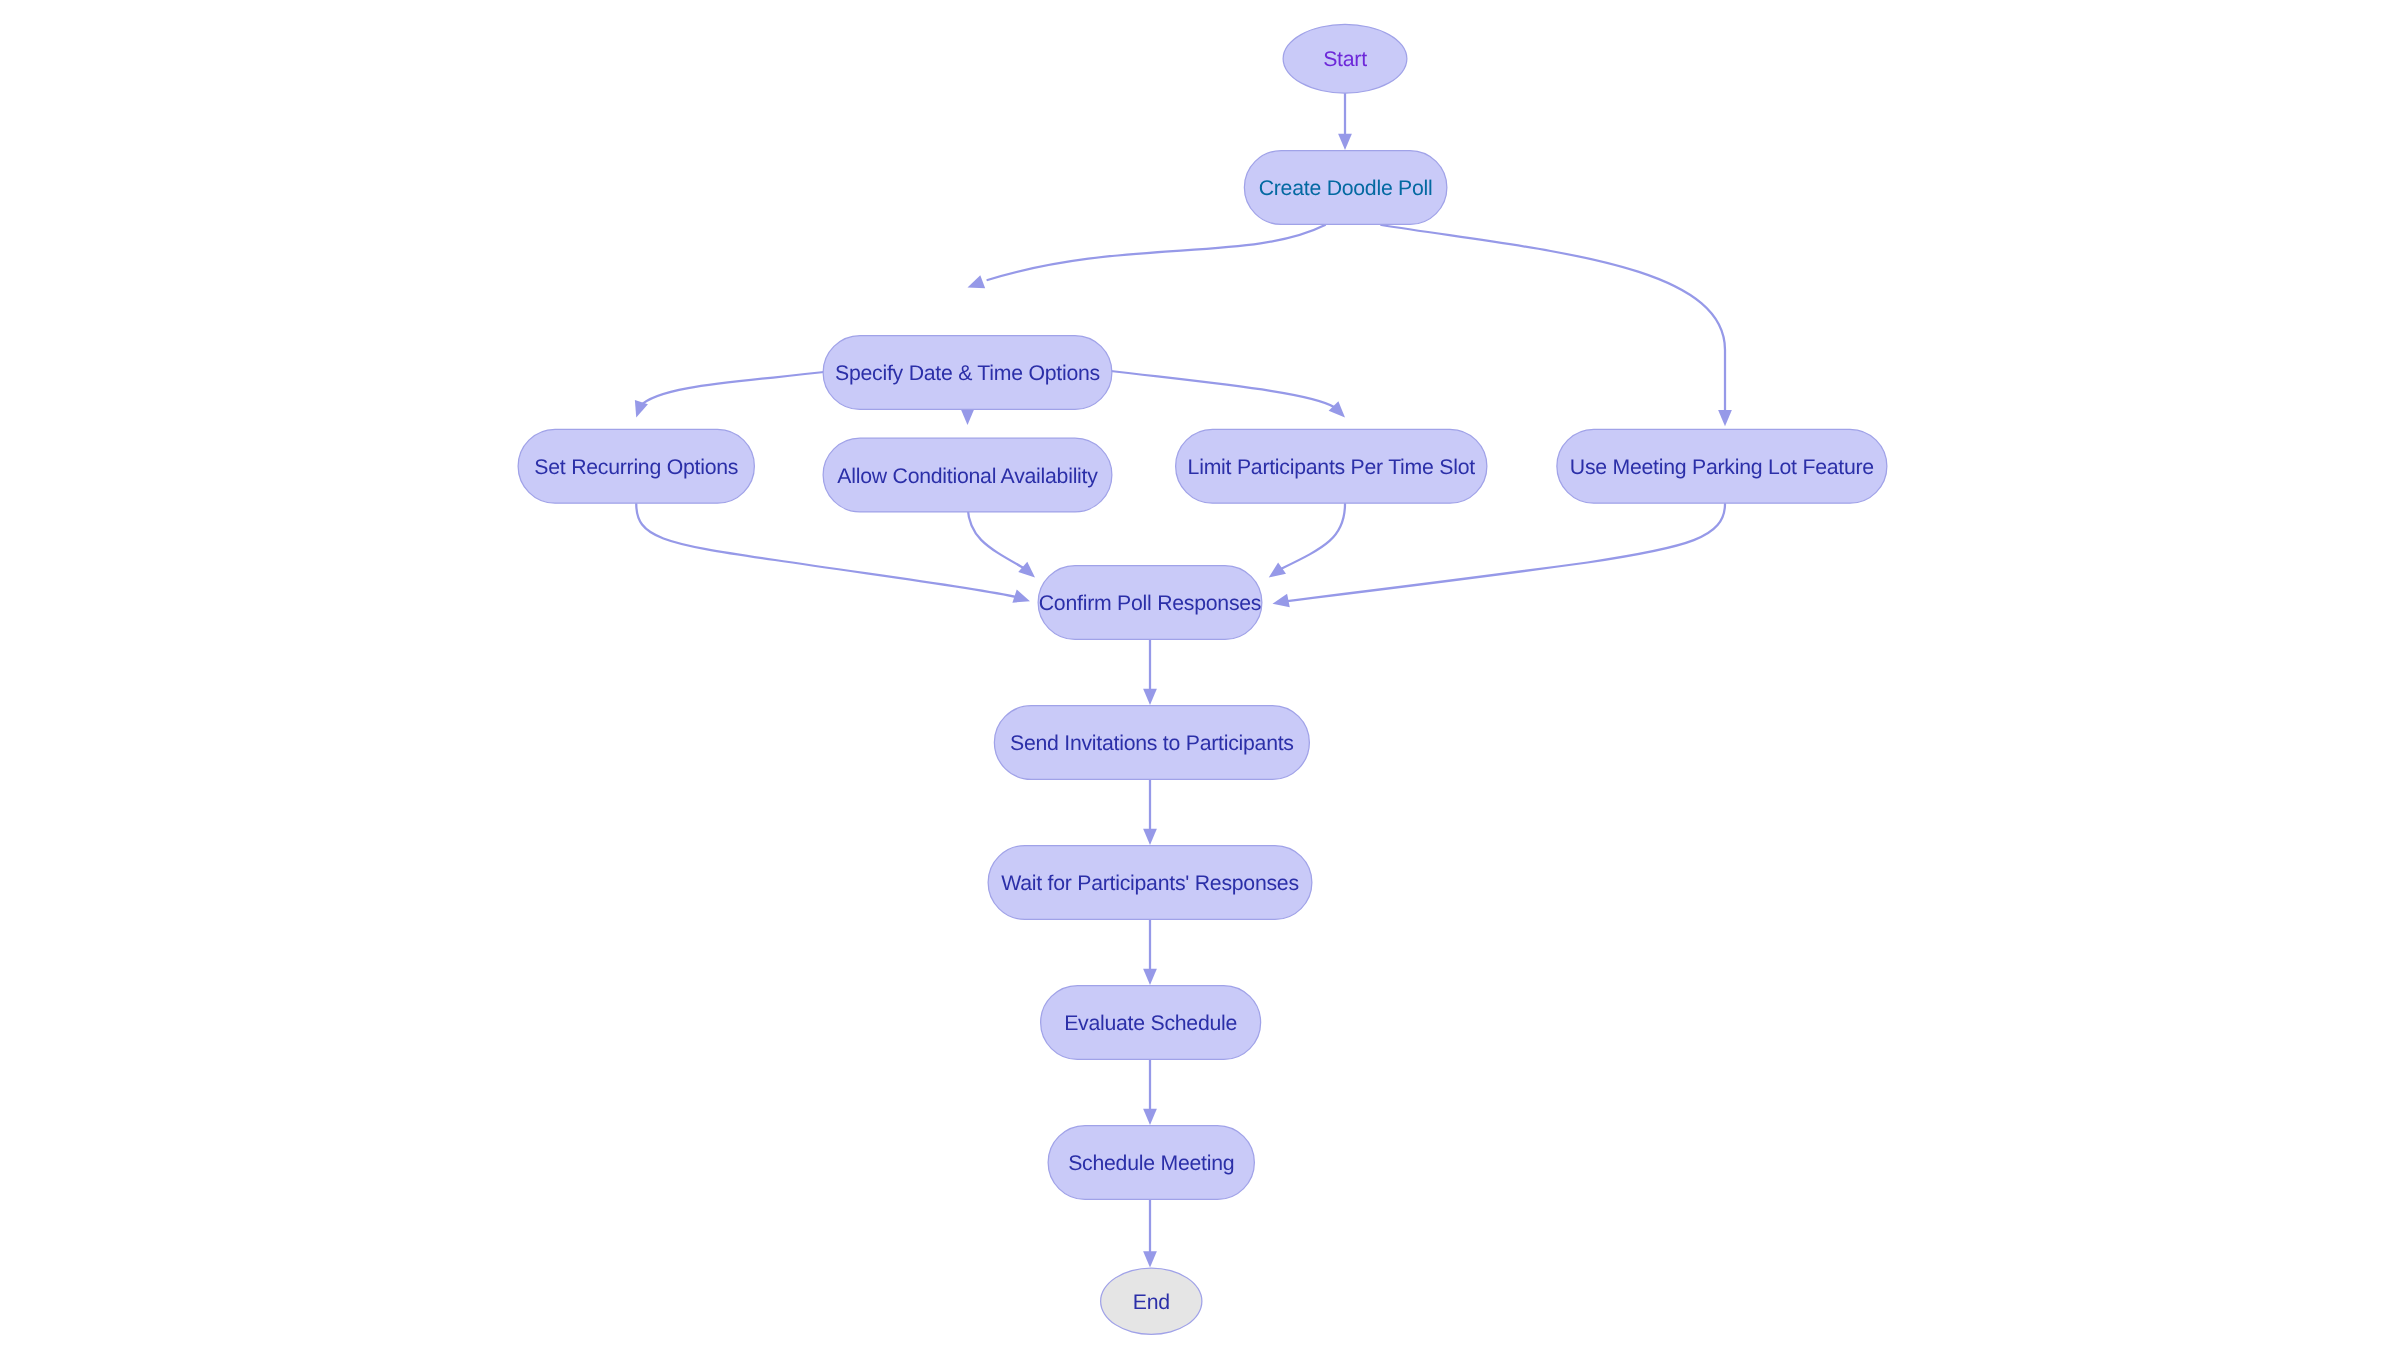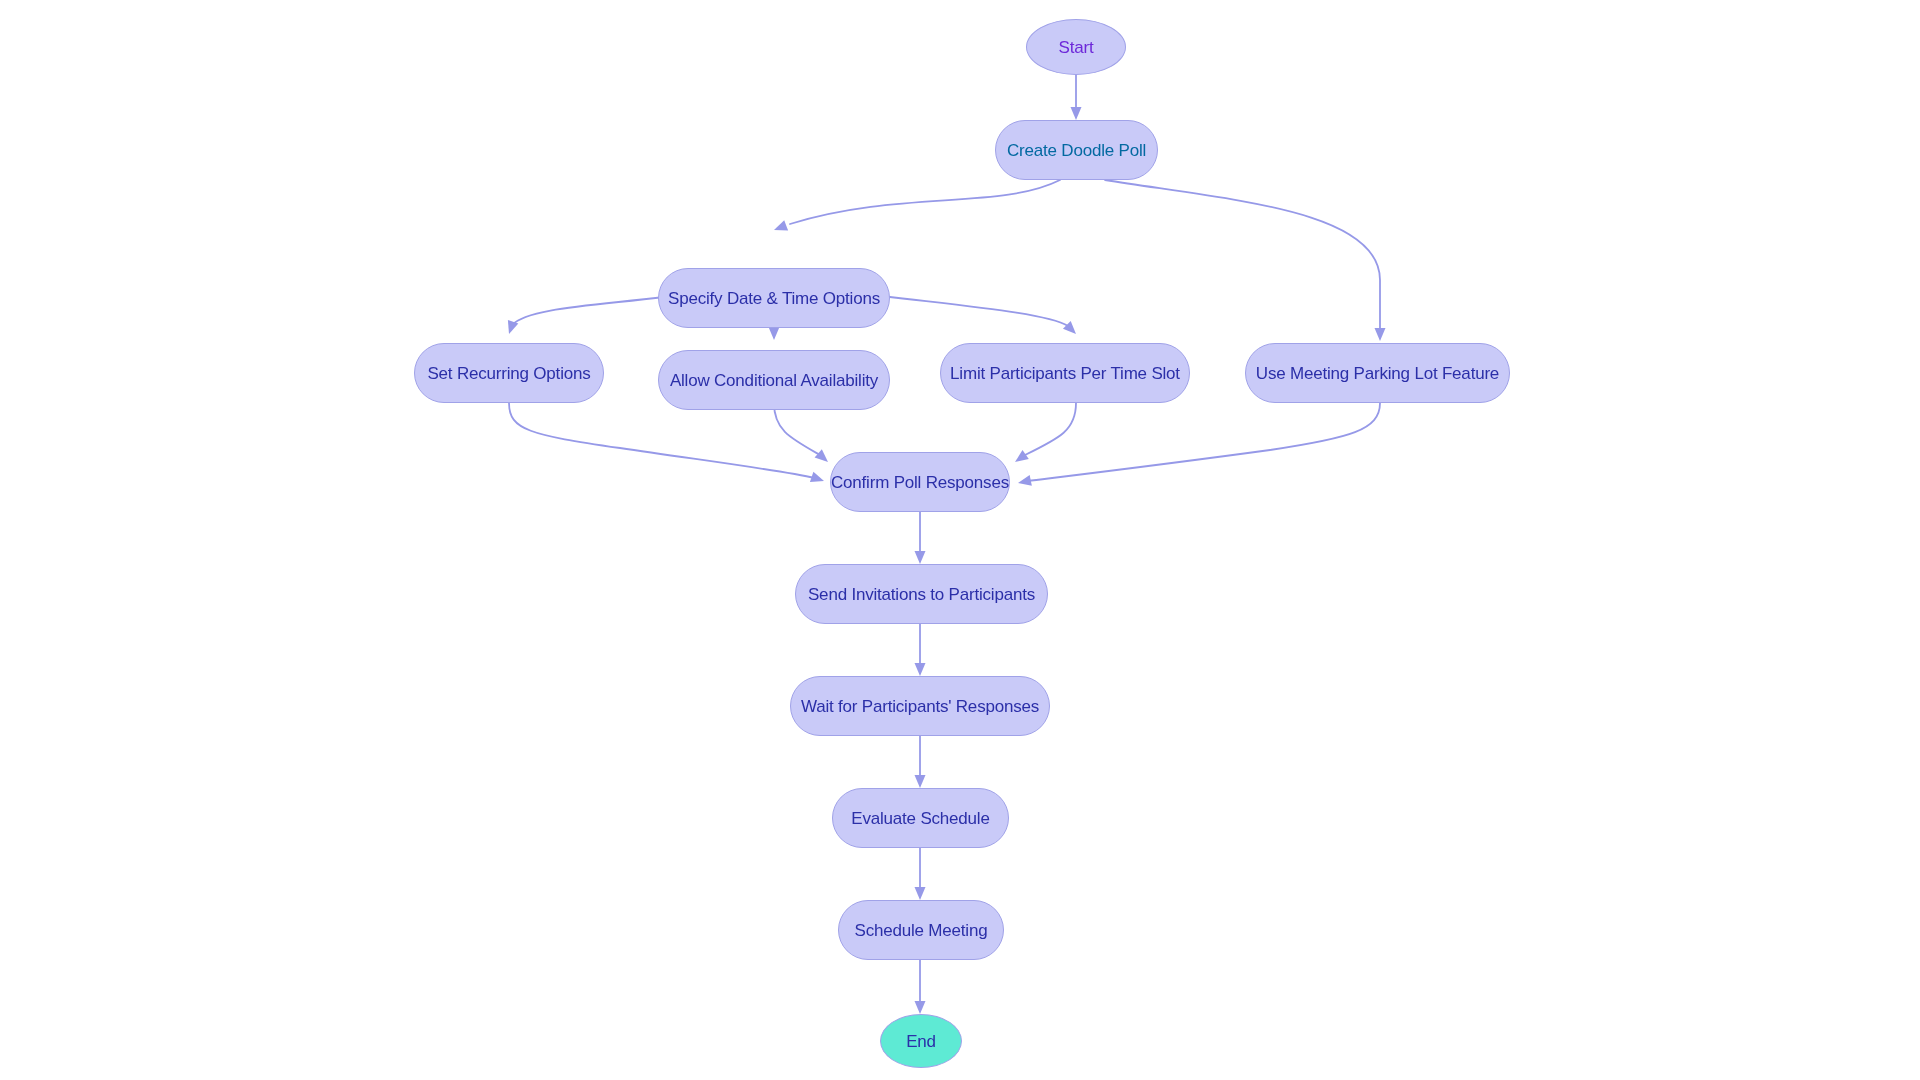--- a/index.html
+++ b/index.html
@@ -118,17 +118,17 @@
       </div>
       <div class="node" style="left: 790px; top: 676px; width: 260px; height: 60px; background: rgb(201, 202, 248); border-color: rgb(160, 162, 232); color: rgb(43, 47, 168); border-radius: 30px;">
         <span class="node-label">Wait for Participants' Responses</span>
       </div>
       <div class="node" style="left: 832px; top: 788px; width: 177px; height: 60px; background: rgb(201, 202, 248); border-color: rgb(160, 162, 232); color: rgb(43, 47, 168); border-radius: 30px;">
         <span class="node-label">Evaluate Schedule</span>
       </div>
       <div class="node" style="left: 838px; top: 900px; width: 166px; height: 60px; background: rgb(201, 202, 248); border-color: rgb(160, 162, 232); color: rgb(43, 47, 168); border-radius: 30px;">
         <span class="node-label">Schedule Meeting</span>
       </div>
-      <div class="node terminal" style="left: 880px; top: 1014px; width: 82px; height: 54px; background: #5eead4; border-color: rgb(160, 162, 232); color: rgb(43, 47, 168);">
+      <div class="node terminal" style="left: 880px; top: 1014px; width: 82px; height: 54px; background: #e5e5e5; border-color: rgb(160, 162, 232); color: rgb(43, 47, 168);">
         <span class="node-label">End</span>
       </div>
     </div>
 </div>
 
 </body></html>

